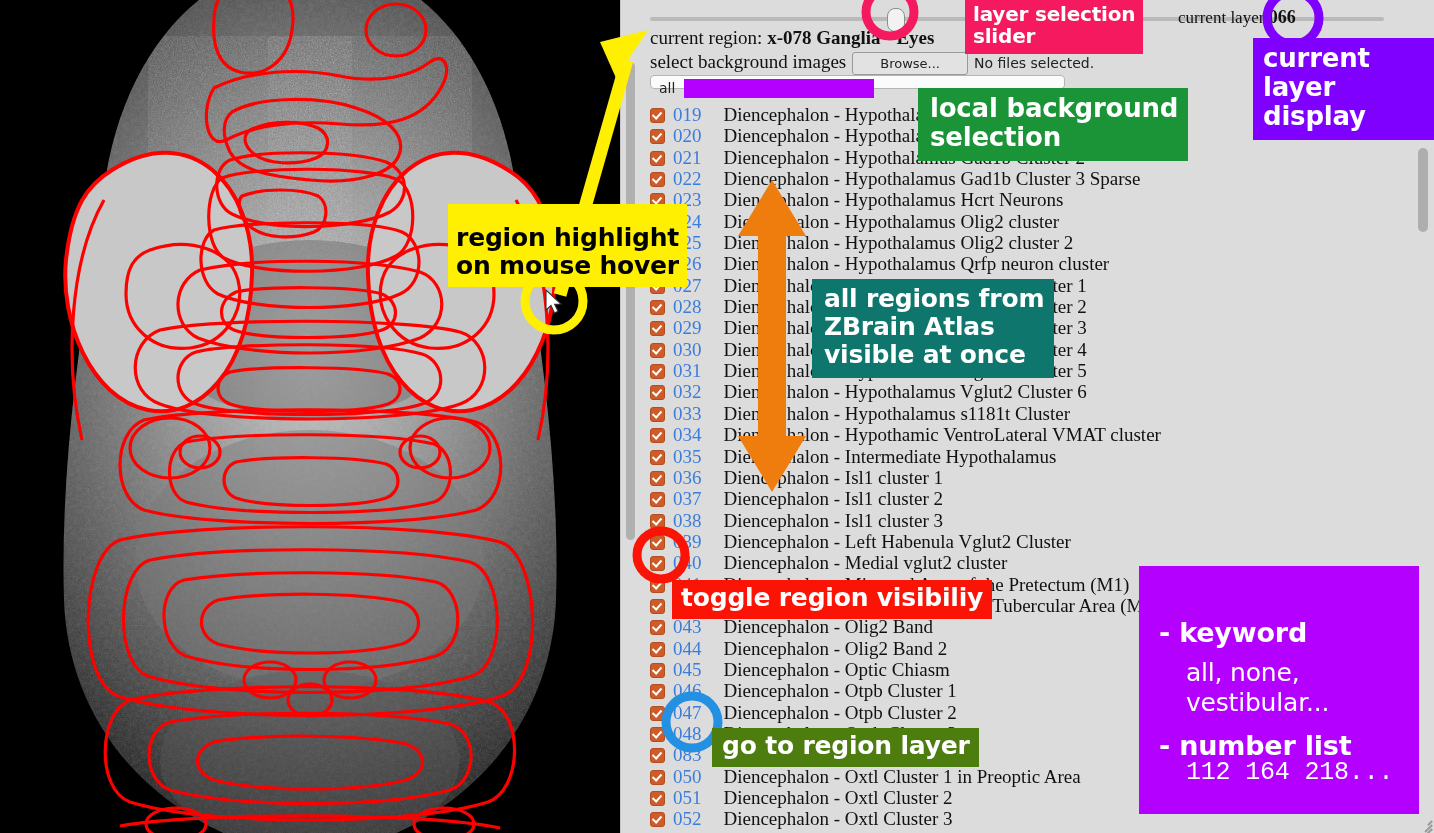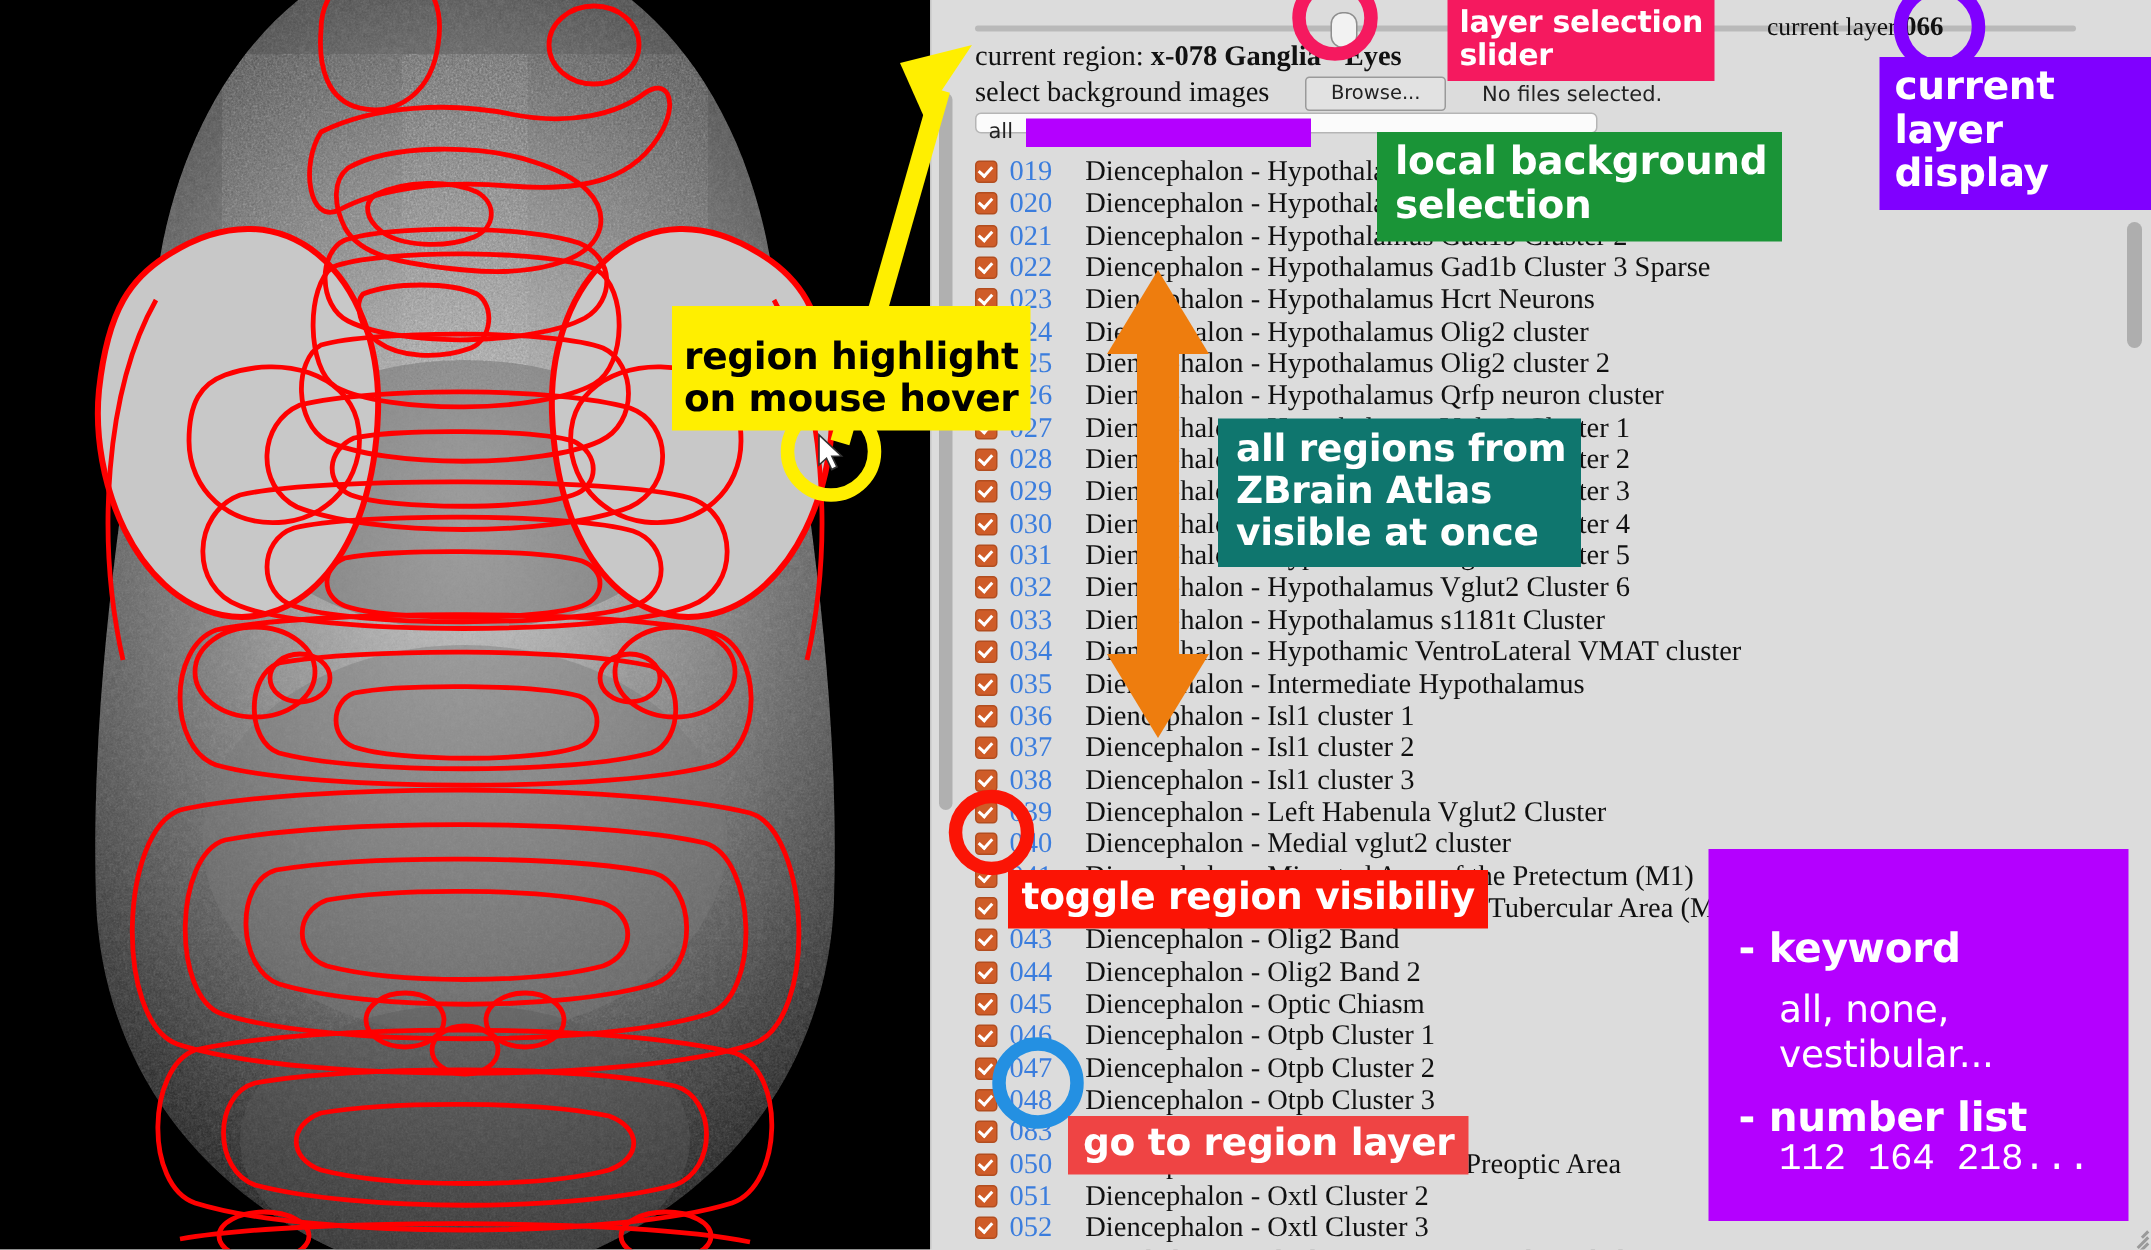--- a/index.html
+++ b/index.html
@@ -55,21 +55,21 @@
     position:absolute;left:538px;top:7px;font-size:17px;color:#111;
     white-space:nowrap;
   }
   .line-layer b{font-weight:bold;font-size:18px;}
 
   .bg-row{position:absolute;left:10px;top:51px;font-size:19px;color:#111;white-space:nowrap;}
   .browse-btn{
     display:inline-block;vertical-align:middle;
     font-family:"DejaVu Sans",sans-serif;font-size:13px;
     background:#e2e2e2;border:1px solid #9a9a9a;border-radius:3px;
-    padding:3px 16px;color:#222;margin:0 24px;
+    padding:3px 27px;color:#222;margin:0 6px;
   }
   .nofiles{font-family:"DejaVu Sans",sans-serif;font-size:14px;color:#222;}
 
   
   .kw-input{
     position:absolute;left:10px;top:75px;width:415px;height:14px;
     background:#fbfbfb;border:1px solid #b5b5b5;border-radius:4px;
     box-sizing:border-box;
   }
   .kw-text{
@@ -126,21 +126,21 @@
     position:absolute;font-family:"DejaVu Sans",sans-serif;
     font-weight:bold;color:#fff;line-height:1.12;
     letter-spacing:-0.2px;
   }
   .anno-pink{background:#f5195f;left:965px;top:0px;padding:3px 8px 6px 8px;font-size:20px;}
   .anno-purple{background:#8000ff;left:1253px;top:38px;padding:6px 10px 9px 10px;font-size:26px;}
   .anno-green{background:#1a9437;left:918px;top:88px;padding:6px 10px 9px 12px;font-size:26px;}
   .anno-orange{background:#0f766e;left:812px;top:279px;padding:6px 10px 9px 12px;font-size:25px;}
   .anno-yellow{background:#ffef00;color:#000;left:448px;top:204px;padding:20px 8px 7px 8px;font-size:25px;}
   .anno-red{background:#fb1405;left:672px;top:580px;padding:4px 9px 7px 9px;font-size:25px;}
-  .anno-blue{background:#ef4444;left:712px;top:744px;padding:4px 9px 7px 10px;font-size:25px;}
+  .anno-blue{background:#4d7c0f;left:712px;top:728px;padding:4px 9px 7px 10px;font-size:25px;}
   .anno-magentabox{
     background:#b400ff;left:1139px;top:566px;width:280px;height:248px;
     padding:0;font-size:25px;
   }
   .mb-title{position:absolute;left:20px;top:10px;font-size:27px;font-weight:bold;}
   .mb-k1{position:absolute;left:20px;top:52px;font-size:27px;font-weight:bold;}
   .mb-k1v{position:absolute;left:47px;top:92px;font-size:25px;font-weight:normal;line-height:1.2;}
   .mb-k2{position:absolute;left:20px;top:165px;font-size:27px;font-weight:bold;}
   .mb-k2v{position:absolute;left:47px;top:193px;font-size:25px;font-weight:normal;font-family:Liberation Mono, monospace;}
 

